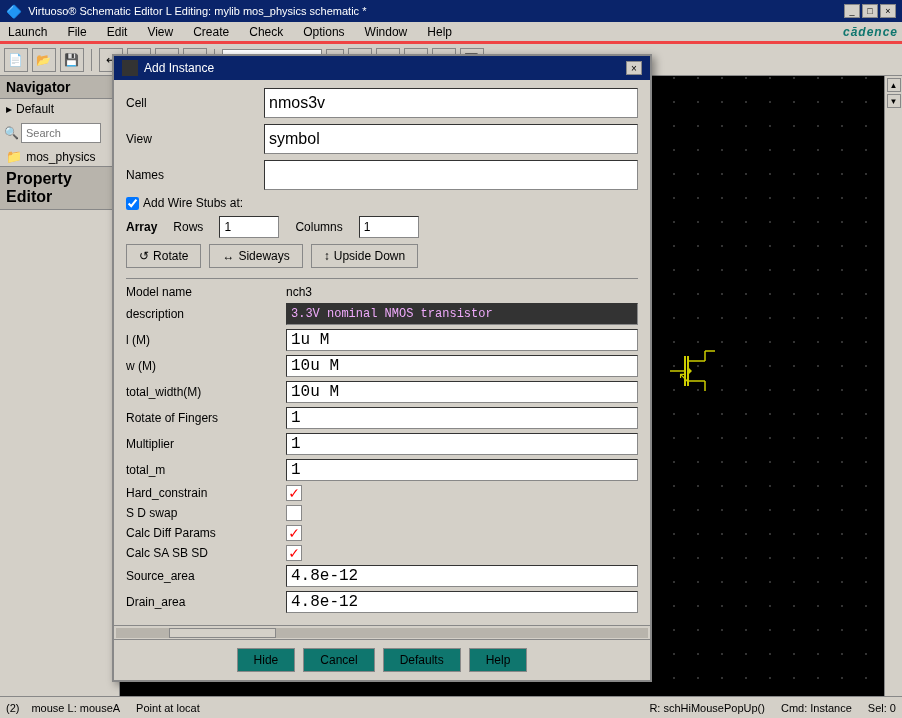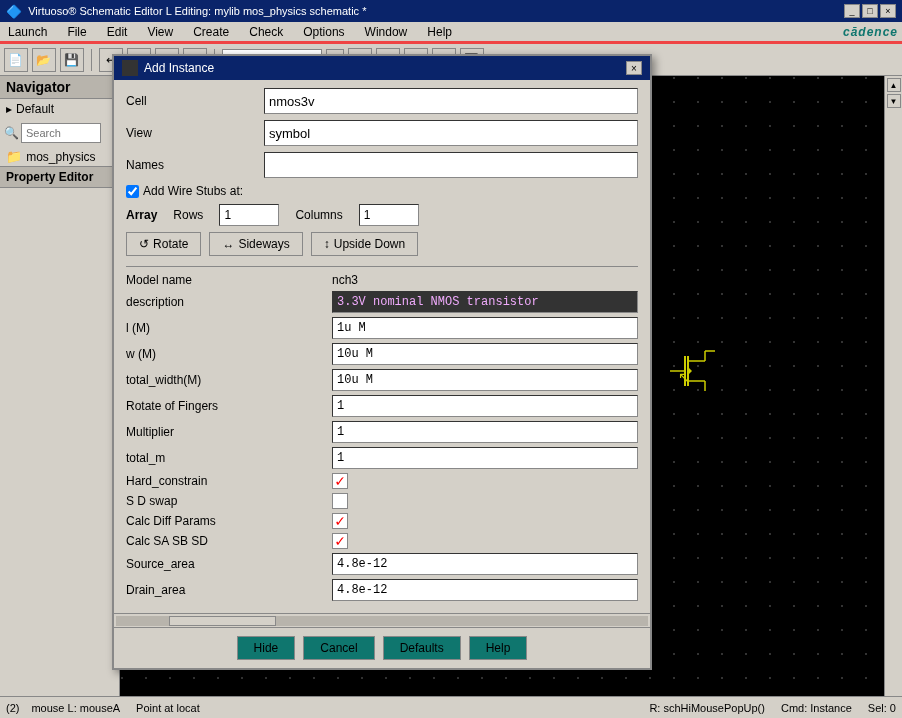--- a/index.html
+++ b/index.html
@@ -143,21 +143,21 @@
       align-items: center;
       gap: 4px;
       font-size: 12px;
     }
     .tree-folder-icon { color: #cc8800; font-size: 13px; }
 
     .property-editor-header {
       background: #b8b4ac;
       padding: 3px 6px;
       font-weight: bold;
-      font-size: 12px;
+      font-size: 16px;
       border-top: 1px solid #888;
       border-bottom: 1px solid #888;
       margin-top: auto;
     }
     .property-editor-body {
       flex: 1;
       background: #d4d0c8;
     }
 
     
@@ -250,22 +250,22 @@
     }
     .dialog-label {
       width: 130px;
       font-size: 12px;
       flex-shrink: 0;
     }
     .dialog-input {
       background: white;
       border: 1px inset #888;
       height: 26px;
-      padding: 2px 4px;
-      font-size: 13px;
+      padding: 14px 4px;
+      font-size: 16px;
       flex: 1;
     }
     .dialog-checkbox { margin-right: 4px; }
     .wire-stubs-row {
       display: flex;
       align-items: center;
       margin-bottom: 6px;
     }
     .wire-stubs-options {
       display: flex;
@@ -316,38 +316,37 @@
     }
     .divider {
       border: none;
       border-top: 1px solid #888;
       margin: 6px 0;
     }
     .prop-row {
       display: flex;
       align-items: center;
       margin-bottom: 4px;
-      gap: 46px;
     }
     .prop-label {
       width: 160px;
       font-size: 12px;
       flex-shrink: 0;
     }
     .prop-value {
       font-size: 12px;
       color: #000;
     }
     .prop-input {
       flex: 1;
       background: white;
       border: 1px inset #888;
       height: 22px;
       padding: 2px 4px;
-      font-size: 12px;
+      font-size: 16px;
       font-family: 'Courier New', monospace;
     }
     .prop-input-mono {
       flex: 1;
       background: #333;
       border: 1px inset #888;
       height: 22px;
       padding: 2px 4px;
       font-size: 12px;
       font-family: 'Courier New', monospace;

